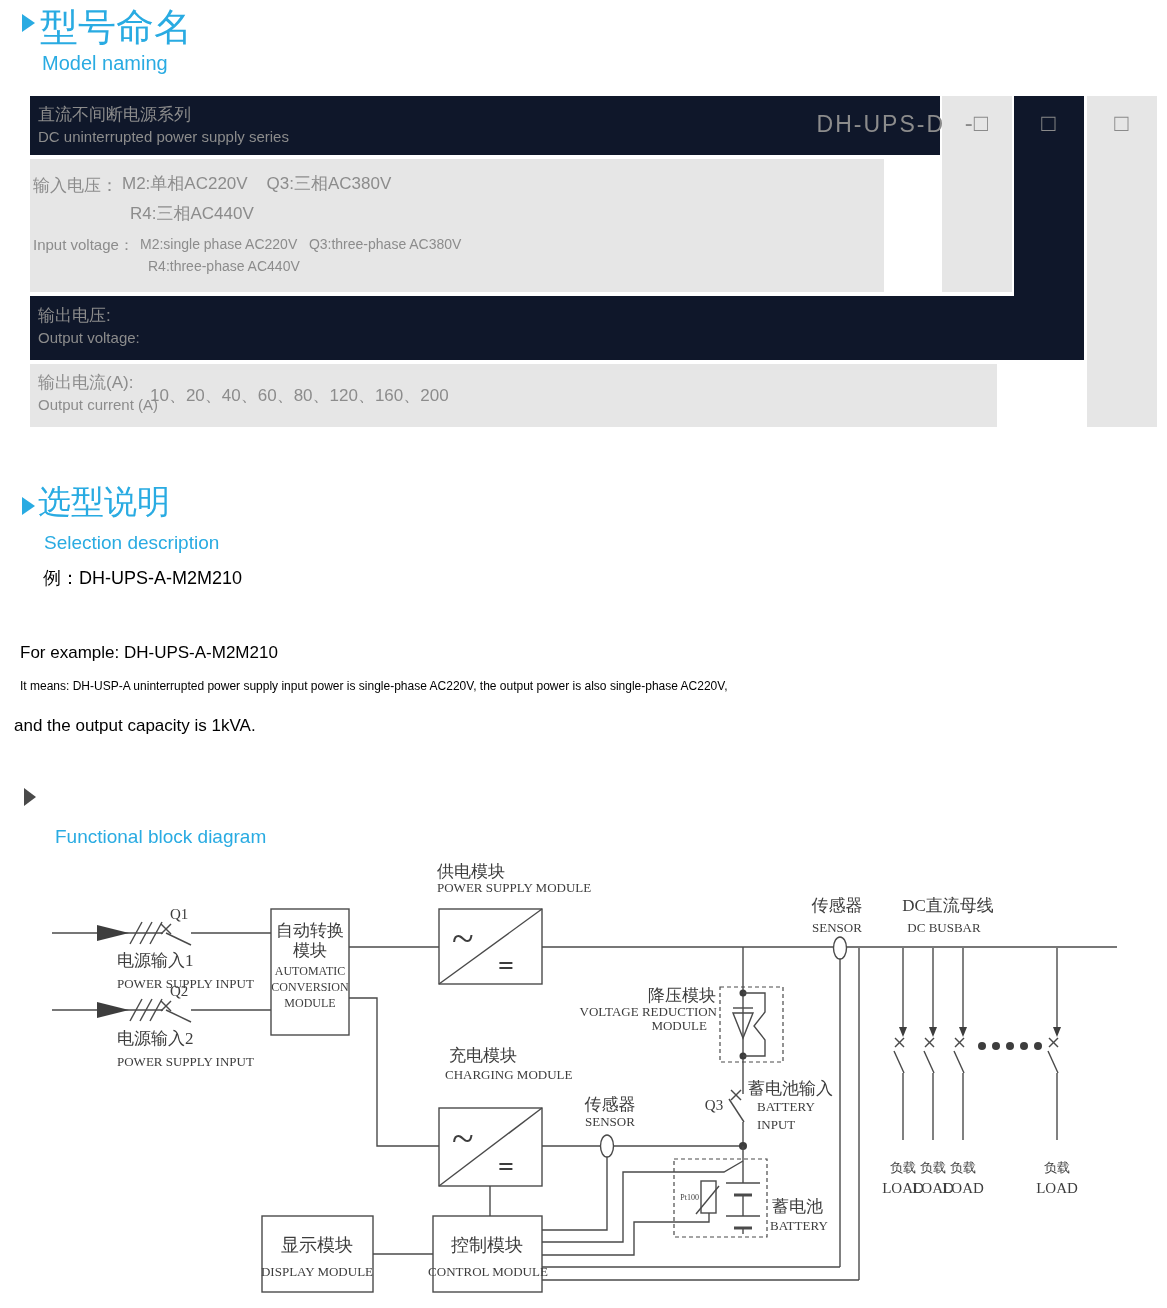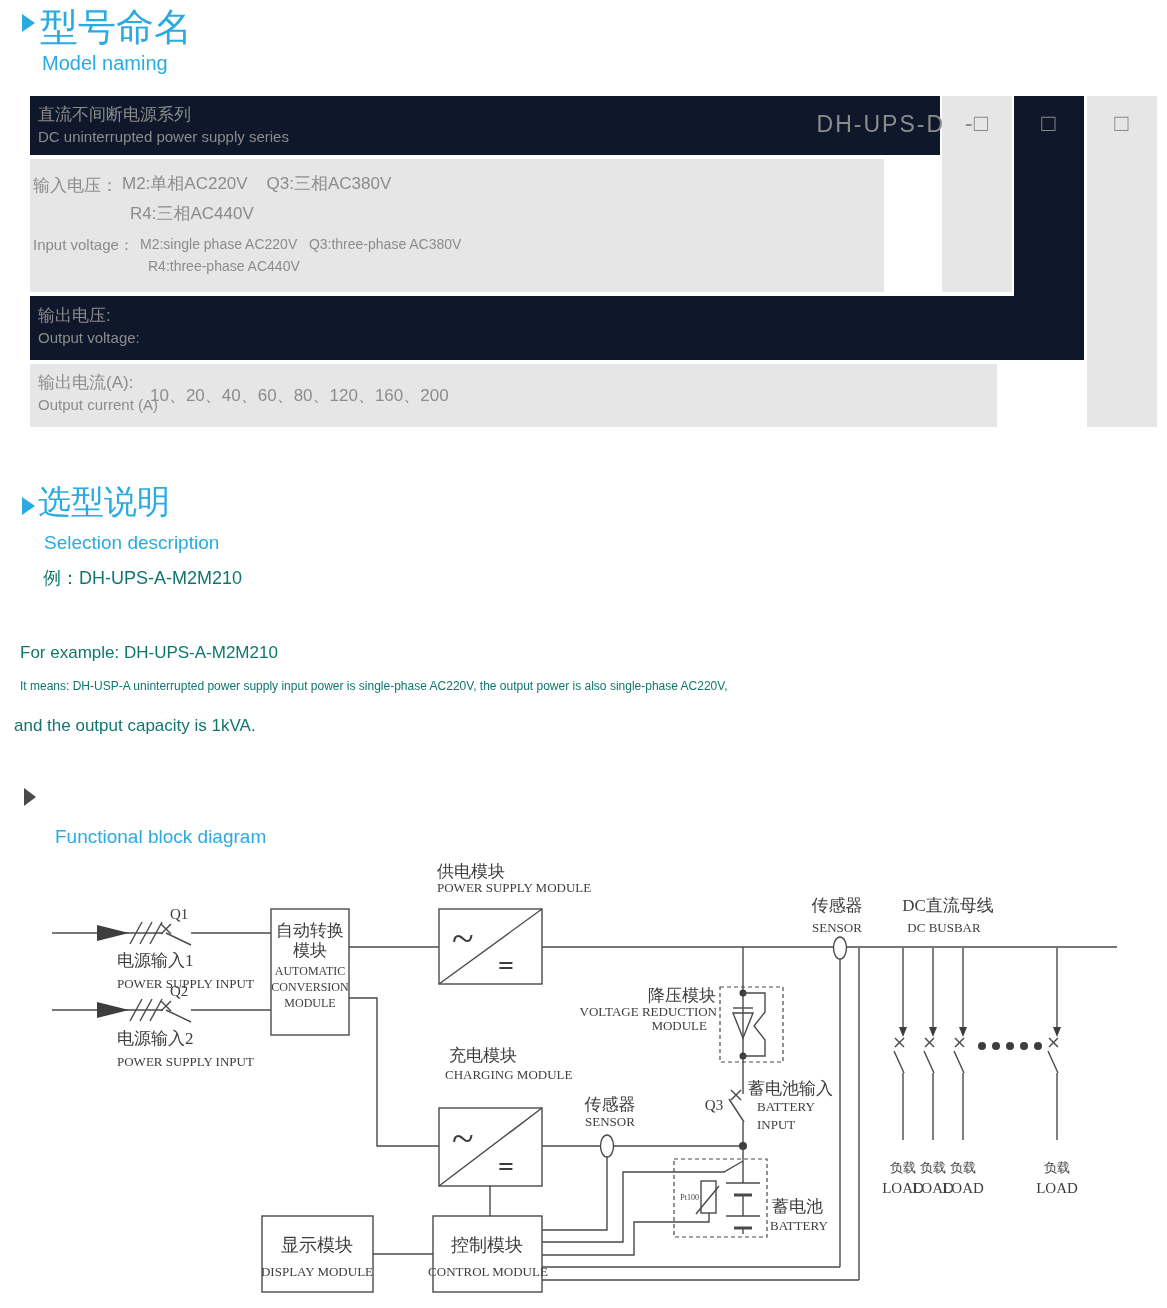--- a/index.html
+++ b/index.html
@@ -9,21 +9,21 @@
   .pre{white-space:pre-wrap;}
   .tri{width:0;height:0;border-top:9px solid transparent;border-bottom:9px solid transparent;}
   .tri.blue{border-left:13px solid #29abe2;}
   .tri.dark{border-left:12px solid #4a4a4a;}
   .sec-title{color:#29abe2;font-weight:400;text-align:right;}
   .sec-sub{color:#29abe2;}
   .cell{position:absolute;color:#8c8c8c;}
   .bg-blue{background:#0f172a;}
   .bg-grey{background:#e6e6e6;}
   .slot{font-size:24px;color:#8a8a8a;text-align:center;padding-top:13px;letter-spacing:1px;}
-  .grey-text{color:#0f766e;}
+  .grey-text{color:#000000;}
   svg text{fill:#3d3d3d;font-family:"Liberation Serif","DejaVu Serif",serif;}
   svg .ln{stroke:#4a4a4a;stroke-width:1.4;fill:none;}
   svg .fil{fill:#3d3d3d;stroke:none;}
   svg .box{fill:#ffffff;stroke:#4a4a4a;stroke-width:1.4;}
   svg .dash{fill:none;stroke:#4a4a4a;stroke-width:1.2;stroke-dasharray:4 3;}
 </style>
 </head>
 <body>
 
 <div id="page">

